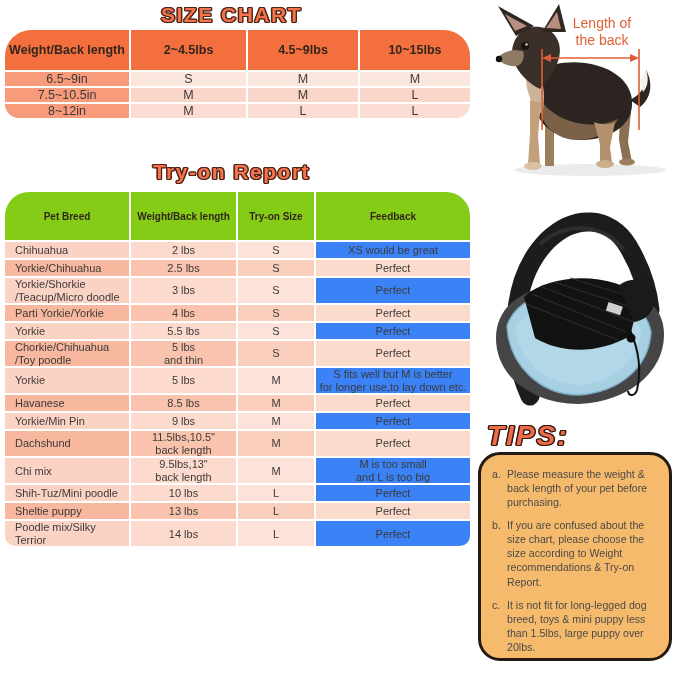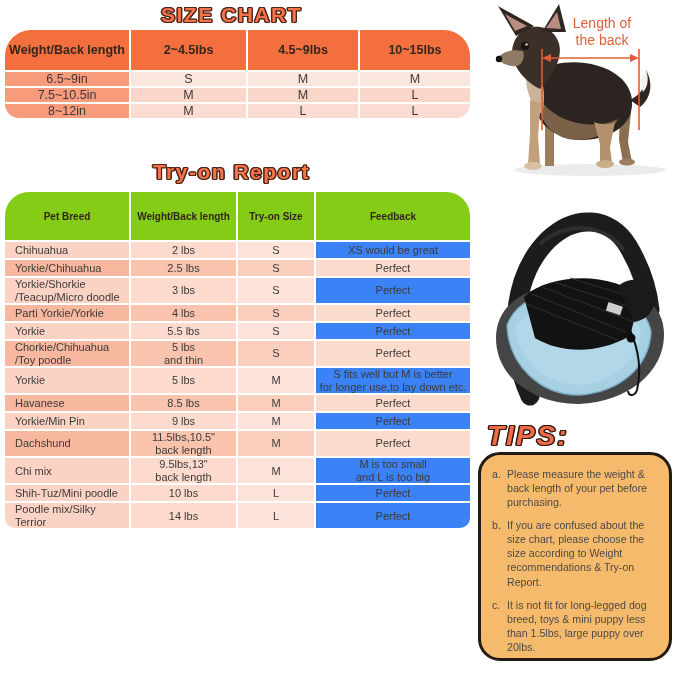--- a/index.html
+++ b/index.html
@@ -257,20 +257,26 @@
         <td class="breed">Chi mix</td>
         <td>9.5lbs,13"
 back length</td>
         <td>M</td>
         <td>M is too small
 and L is too big</td>
       </tr>
       <tr class="odd">
         <td class="breed">Shih-Tuz/Mini poodle</td>
         <td>10 lbs</td>
+        <td>L</td>
+        <td>Perfect</td>
+      </tr>
+      <tr class="even">
+        <td class="breed">Sheltie puppy</td>
+        <td>13 lbs</td>
         <td>L</td>
         <td>Perfect</td>
       </tr>
       <tr class="odd">
         <td class="breed">Poodle mix/Silky
  Terrior</td>
         <td>14 lbs</td>
         <td>L</td>
         <td>Perfect</td>
       </tr>

